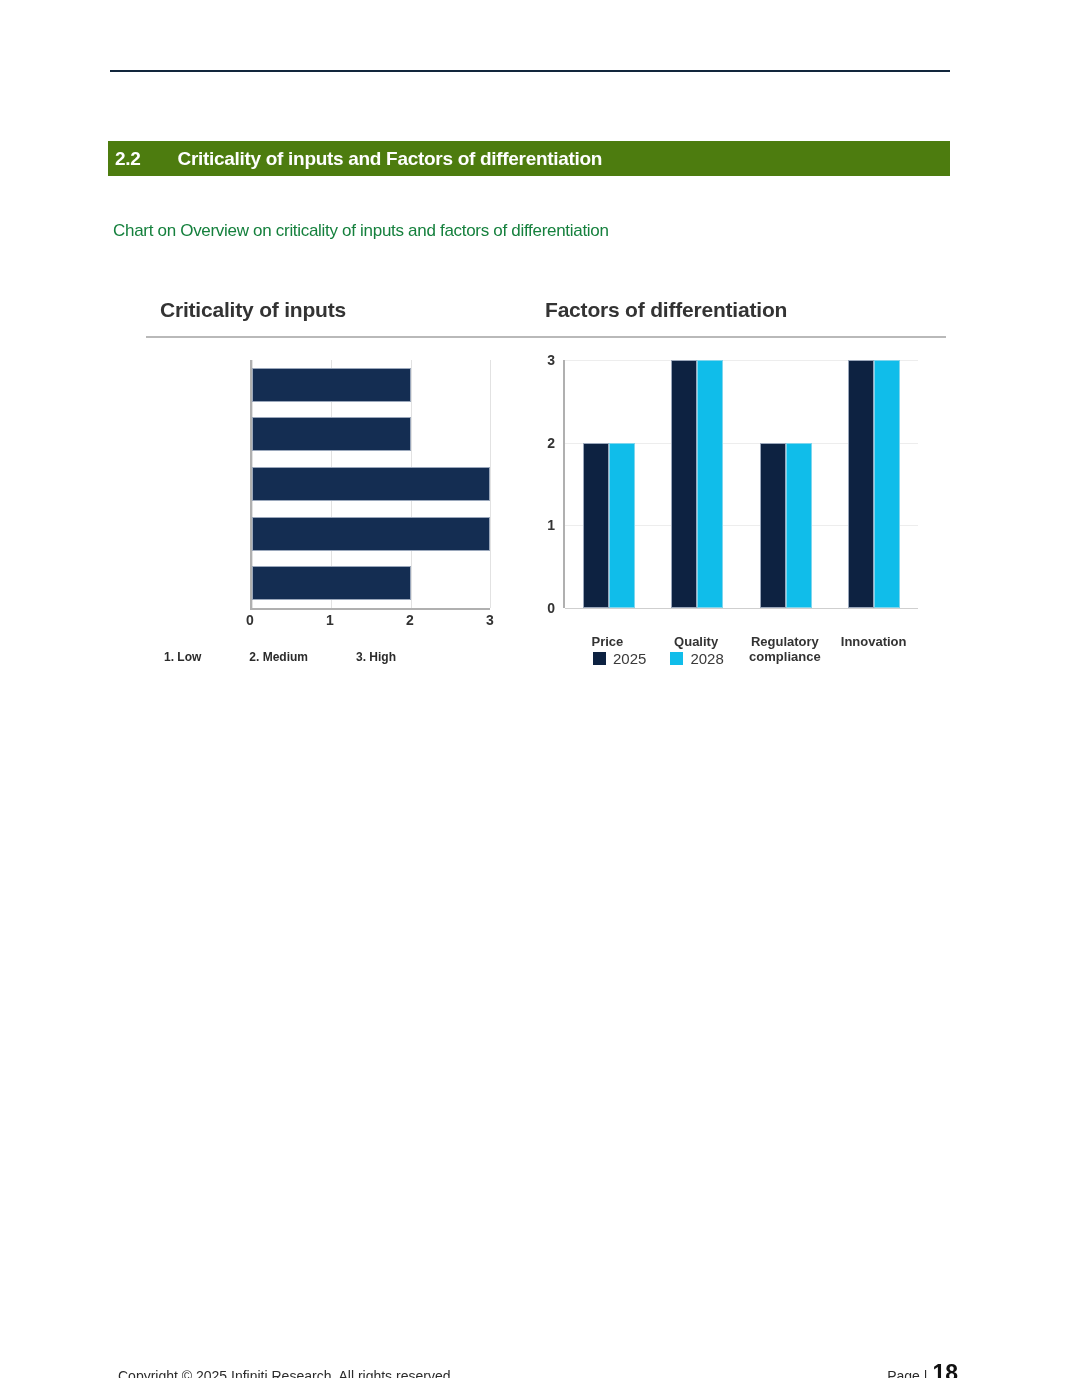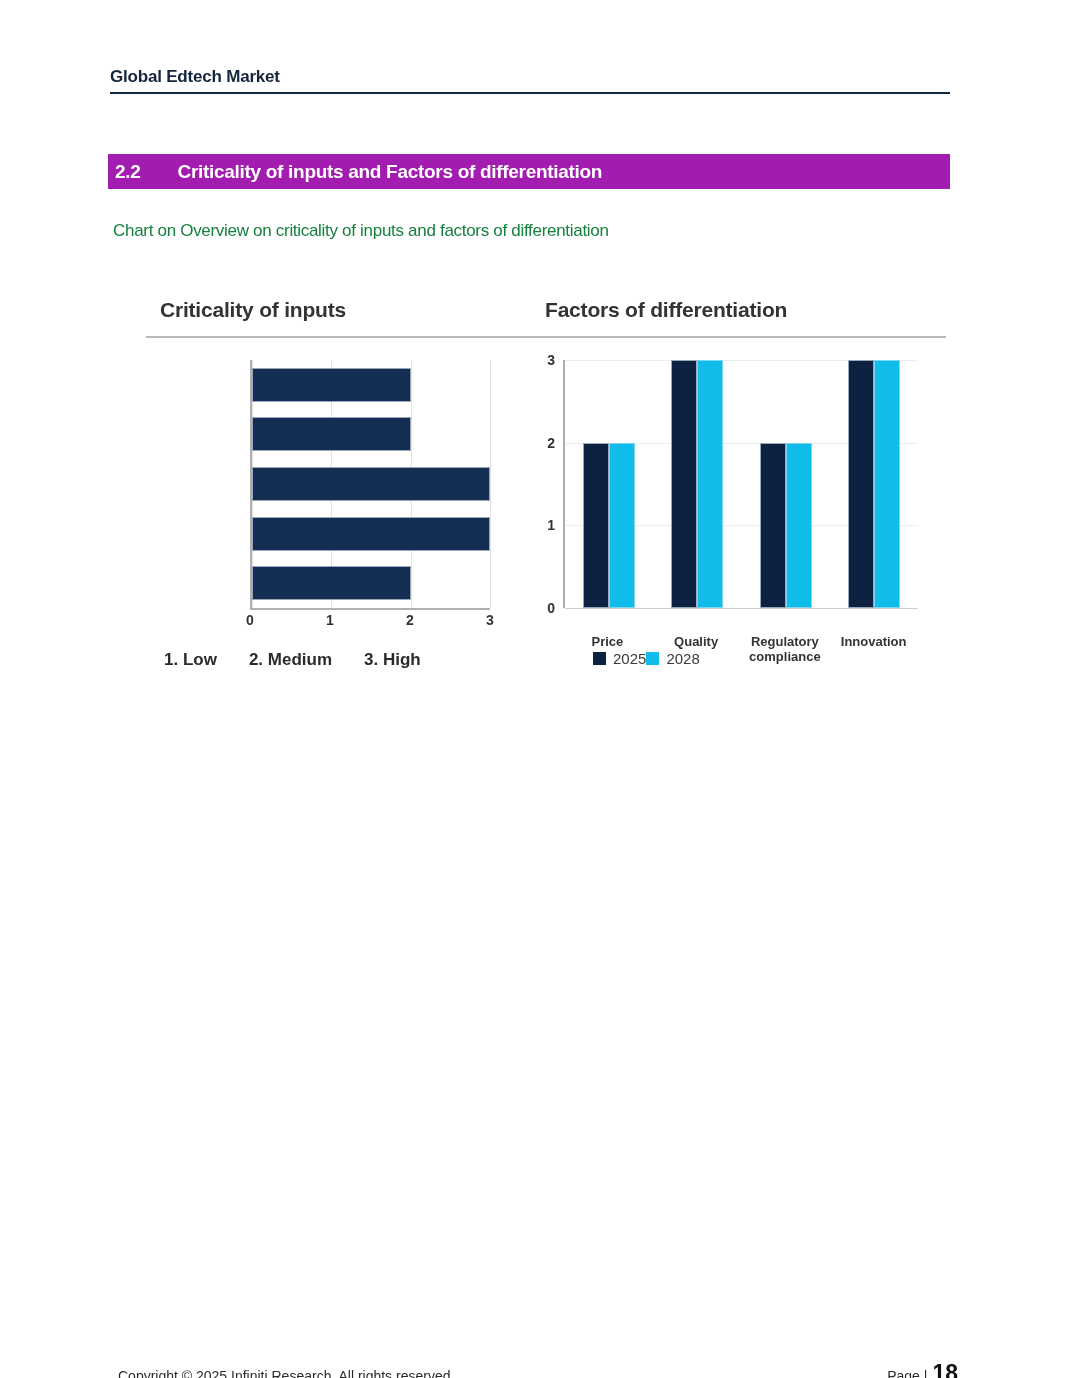--- a/index.html
+++ b/index.html
@@ -34,24 +34,24 @@
     margin-top: 4px;
     height: 2px;
     background: #12263c;
     width: 840px;
   }
 
   
   .section-band {
     position: absolute;
     left: 108px;
-    top: 154px;
+    top: 141px;
     width: 842px;
     height: 35px;
-    background: #a21caf;
+    background: #4d7c0f;
     display: flex;
     align-items: center;
   }
   .section-number {
     color: #ffffff;
     font-size: 19px;
     font-weight: bold;
     margin-left: 7px;
     letter-spacing: -0.3px;
   }
@@ -183,22 +183,22 @@
     transform: translateX(-50%);
     font-size: 14px;
     font-weight: bold;
     color: #333333;
   }
   .hbar-legendnote {
     position: absolute;
     left: 18px;
     top: 290px;
     display: flex;
-    gap: 32px;
-    font-size: 17px;
+    gap: 48px;
+    font-size: 12px;
     font-weight: bold;
     color: #2b2b2b;
   }
 
   
   .vbar-chart {
     position: absolute;
     left: 385px;
     top: 22px;
     width: 400px;
@@ -270,21 +270,21 @@
     color: #333333;
     line-height: 15px;
     margin-top: 22px;
   }
   .vbar-legend {
     position: absolute;
     left: 62px;
     top: 290px;
     display: flex;
     align-items: center;
-    gap: 0;
+    gap: 24px;
   }
   .legend-item {
     display: flex;
     align-items: center;
     gap: 7px;
     font-size: 15px;
     color: #3a3a3a;
   }
   .legend-swatch {
     width: 13px;
@@ -317,21 +317,20 @@
   .footer-page-number {
     font-size: 23px;
     font-weight: bold;
     color: #111111;
   }
 </style>
 </head>
 <body>
 
 <div class="page-header">
-  <div class="page-header-title">Global Edtech Market</div>
   <div class="page-header-rule"></div>
 </div>
 
 <div class="section-band">
   <span class="section-number">2.2</span>
   <span class="section-title">Criticality of inputs and Factors of differentiation</span>
 </div>
 
 <div class="chart-caption">Chart on Overview on criticality of inputs and factors of differentiation</div>
 

